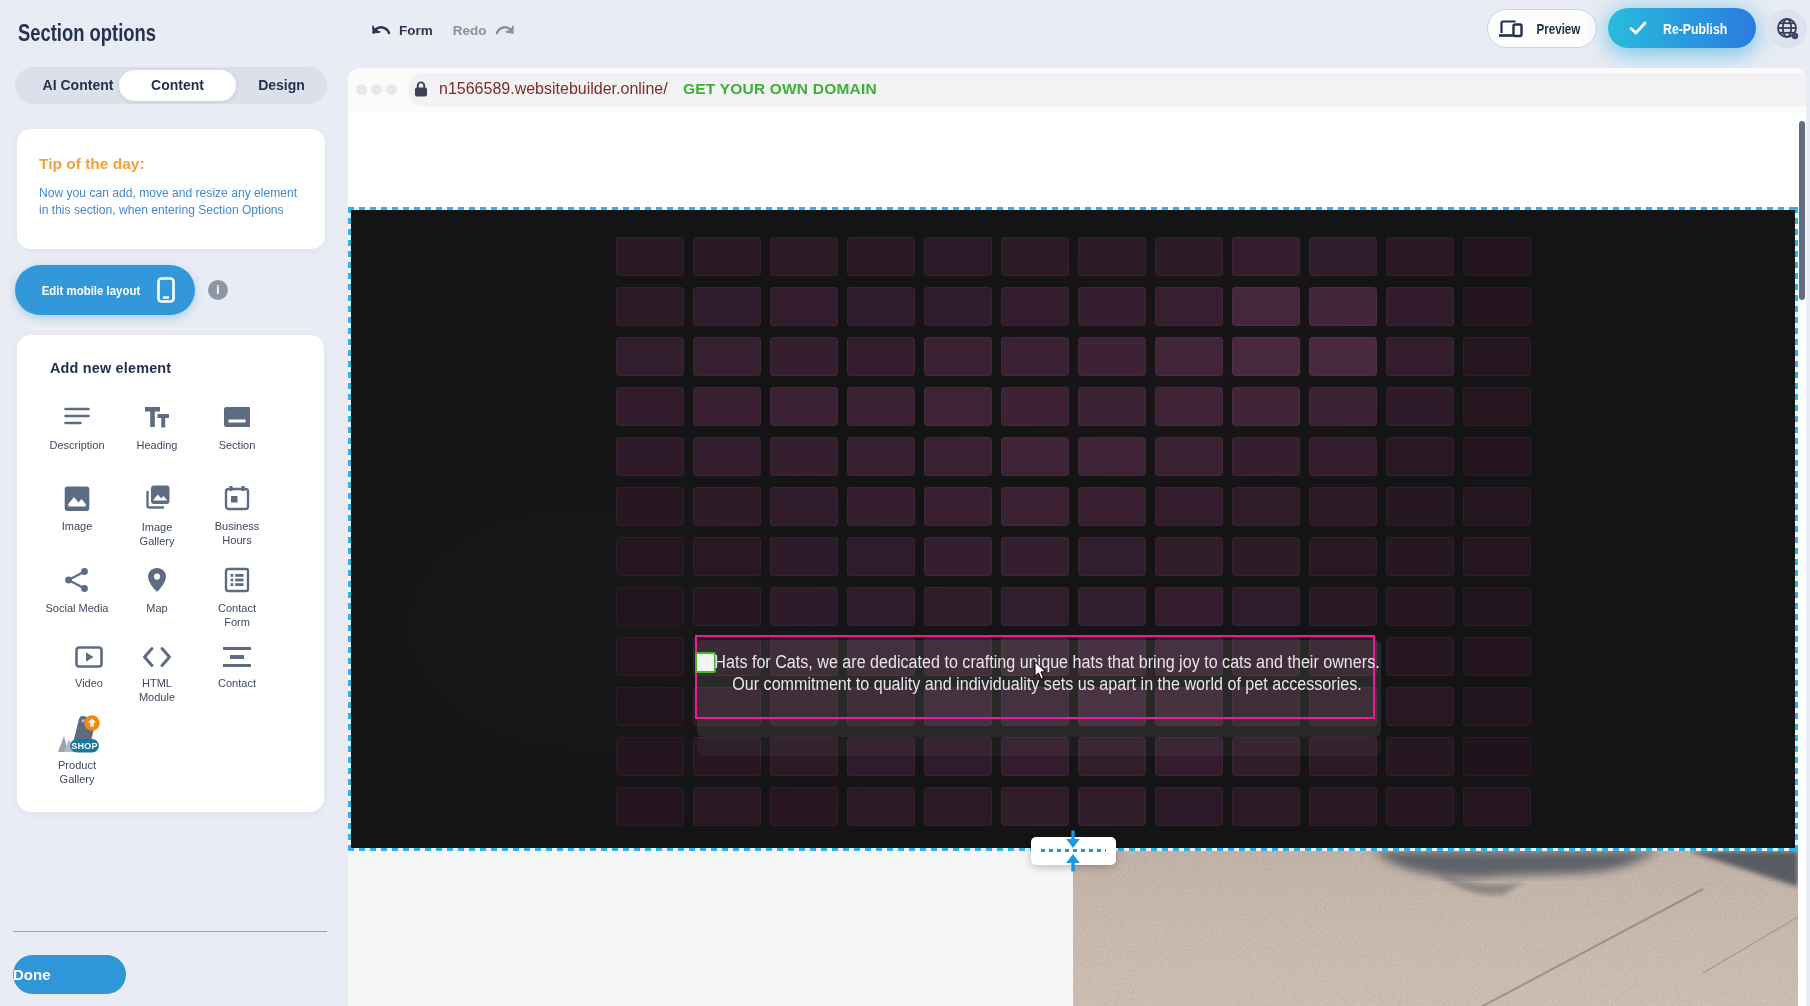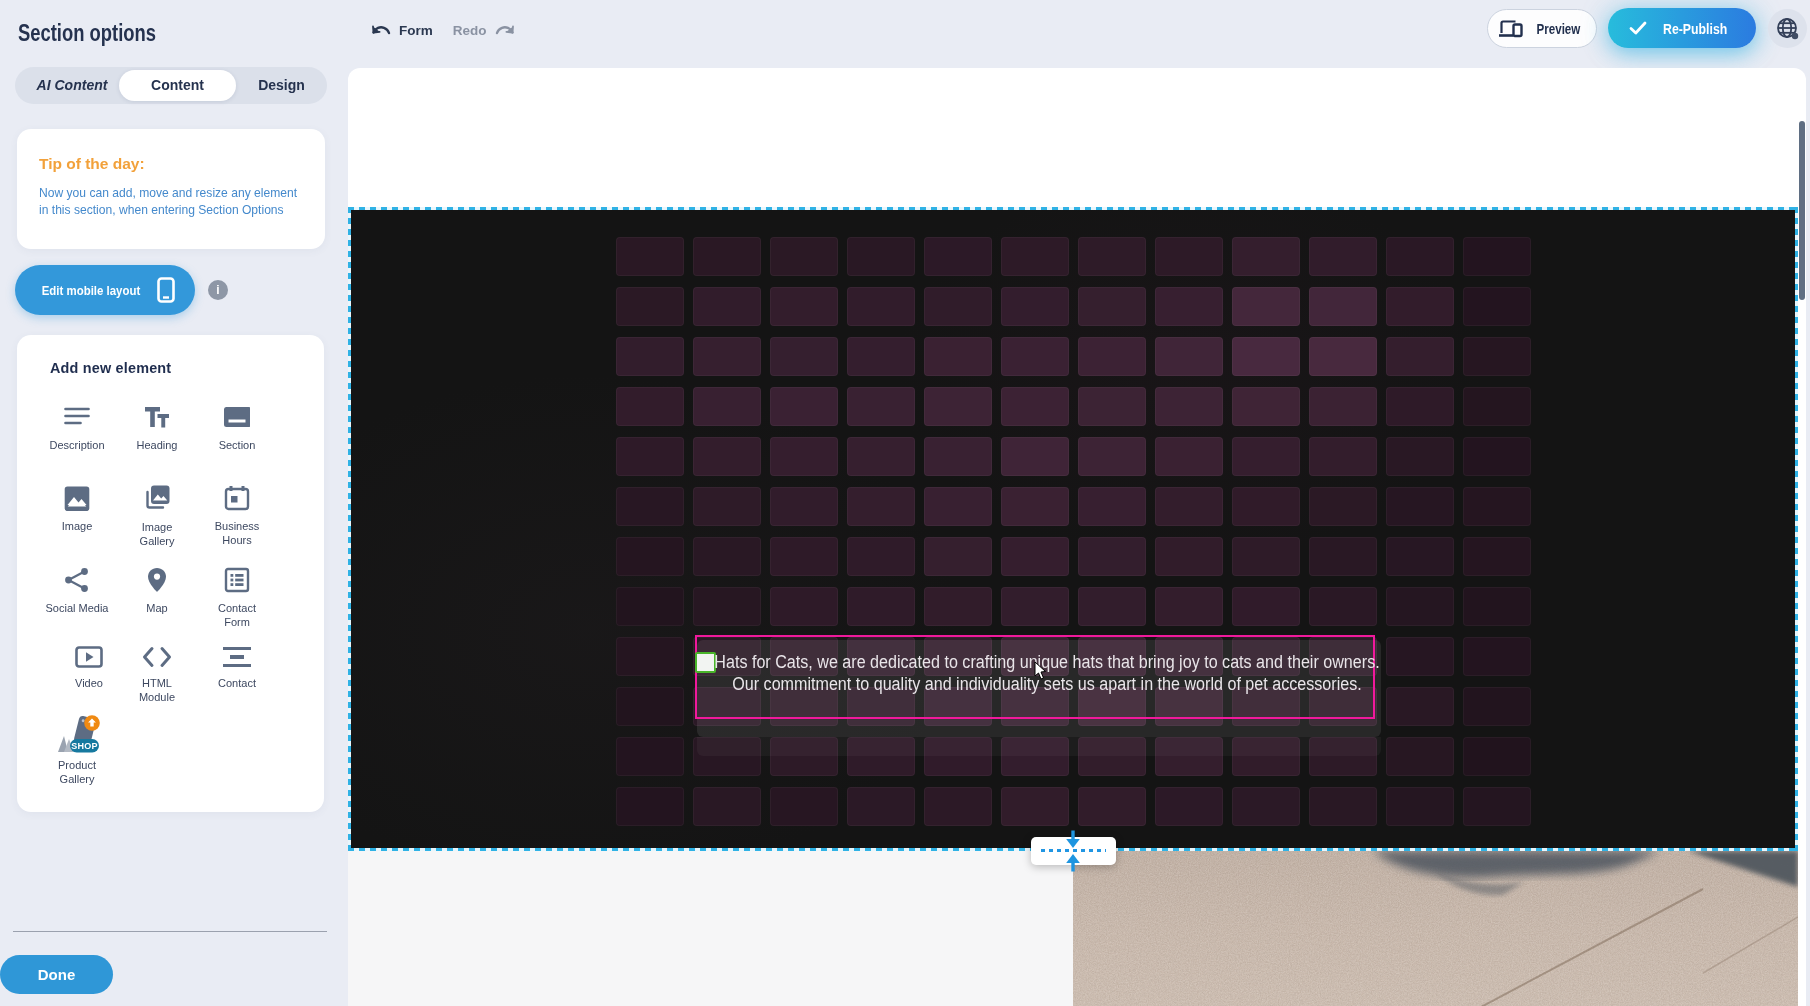--- a/index.html
+++ b/index.html
@@ -11,36 +11,36 @@
 .redo-t{font-size:13.5px;font-weight:bold;color:#8a92a2;margin-left:13px;}
 .btn-preview{position:absolute;left:1487px;top:9px;width:110px;height:39px;border-radius:20px;background:#fdfdfe;border:1.5px solid #ccd3df;display:flex;align-items:center;justify-content:center;gap:7px;}
 .btn-preview span{font-size:14.5px;font-weight:bold;color:#22304e;transform:scaleX(.8);}
 .btn-republish{position:absolute;left:1608px;top:8px;width:148px;height:40px;border-radius:21px;border:none;background:linear-gradient(90deg,#27bcdc,#2b7be0);display:flex;align-items:center;justify-content:center;gap:9px;box-shadow:0 6px 20px rgba(41,175,228,.50),0 0 30px rgba(41,175,228,.25);}
 .btn-republish span{font-size:15px;font-weight:bold;color:#fff;transform:scaleX(.82);}
 .globe{position:absolute;left:1768px;top:9px;width:39px;height:39px;border-radius:50%;background:#dde2ec;display:flex;align-items:center;justify-content:center;}
 
 .tabs{position:absolute;left:15px;top:67px;width:312px;height:37px;border-radius:19px;background:#dbe0ea;}
 .tabs .pill{position:absolute;left:104px;top:3px;width:117px;height:31px;border-radius:16px;background:#fff;box-shadow:0 1px 4px rgba(40,60,100,.12);}
 .tabs span{position:absolute;top:0;height:37px;line-height:37px;font-size:14px;font-weight:bold;color:#25324e;text-align:center;}
-.tab1{left:5px;width:104px;font-style:italic;}
+.tab1{left:11px;width:104px;}
 .tab2{left:104px;width:117px;}
 .tab3{left:221px;width:91px;}
 .tipcard{position:absolute;left:17px;top:129px;width:308px;height:120px;background:#fff;border-radius:14px;box-shadow:0 2px 8px rgba(60,80,120,.06);}
 .tipcard .tt{position:absolute;left:22px;top:26px;font-size:15.5px;font-weight:bold;color:#f2a13a;}
 .tipcard .tb{position:absolute;left:22px;top:56px;font-size:13px;line-height:16.5px;color:#4489cc;white-space:nowrap;transform:scaleX(.93);transform-origin:left top;}
 .editmob{position:absolute;left:15px;top:265px;width:180px;height:50px;border-radius:25px;background:#3398da;display:flex;align-items:center;justify-content:center;gap:10px;box-shadow:0 3px 10px rgba(51,152,218,.35);}
 .editmob span{font-size:13px;font-weight:bold;color:#fff;transform:scaleX(.88);}
 .info{position:absolute;left:208px;top:280px;width:20px;height:20px;border-radius:50%;background:#8e97a6;color:#fff;font-size:12px;font-weight:bold;text-align:center;line-height:20px;}
 .elcard{position:absolute;left:17px;top:335px;width:307px;height:477px;background:#fff;border-radius:14px;box-shadow:0 2px 8px rgba(60,80,120,.06);}
 .elcard .title{position:absolute;left:33px;top:24px;font-size:15.5px;font-weight:bold;color:#1f2d4e;letter-spacing:.2px;transform:scaleX(.93);transform-origin:left center;}
 .el{position:absolute;width:80px;text-align:center;}
 .el .ic{display:inline-block;}
 .el .lb{margin-top:5px;font-size:11px;line-height:13.5px;color:#3d4860;}
 .sepline{position:absolute;left:13px;top:931px;width:314px;height:1px;background:#9ba1ae;}
-.btn-done{position:absolute;left:0;top:955px;width:113px;height:39px;border-radius:20px;background:#2f97d7;display:flex;align-items:center;justify-content:center;}
+.btn-done{position:absolute;left:13px;top:955px;width:113px;height:39px;border-radius:20px;background:#2f97d7;display:flex;align-items:center;justify-content:flex-start;}
 .btn-done span{font-size:15px;font-weight:bold;color:#fff;}
 
 .canvas{position:absolute;left:348px;top:68px;width:1458px;height:938px;background:#fff;border-radius:12px 12px 0 0;overflow:hidden;}
 .chrome{position:absolute;left:0;top:0;width:1458px;height:44px;background:#fbfbfc;}
 .urlfield{position:absolute;left:60px;top:5px;width:1398px;height:33px;background:#f2f2f4;border-radius:16px 0 0 16px;}
 .dot{position:absolute;top:16px;width:11px;height:11px;border-radius:50%;background:#e9e9ec;}
 .urltext{position:absolute;left:91px;top:12px;font-size:16px;color:#7c2d26;}
 .domtext{position:absolute;left:335px;top:12px;font-size:15.5px;font-weight:bold;color:#3cb135;letter-spacing:.2px;}
 .siteheader{position:absolute;left:0;top:44px;width:1450px;height:97px;background:#e8402f;}
 .logo{position:absolute;left:29px;top:36px;font-size:19px;font-weight:bold;color:#fff;letter-spacing:.5px;transform:scaleX(.55) scaleY(1.08);transform-origin:left center;}
@@ -222,20 +222,32 @@
           <rect x="19" y="25" width="29" height="13.5" rx="6.75" fill="#16799f"></rect>
           <text x="33.5" y="35" font-size="9" font-weight="bold" fill="#fff" text-anchor="middle" font-family="Liberation Sans" letter-spacing="0.3">SHOP</text>
         </svg></div><div class="lb" style="margin-top:1px">Product<br>Gallery</div></div>
 </div>
 <div class="sepline"></div>
 <div class="btn-done">
     <span>Done</span>
   </div>
 
 <div class="canvas">
+ <div class="chrome">
+  <div class="urlfield"></div>
+  <div class="dot" style="left:8px"></div>
+      <div class="dot" style="left:23px"></div>
+      <div class="dot" style="left:38px"></div>
+  <div class="abs" style="left:66px;top:13px"><svg class="" width="14" height="16" viewBox="0 0 14 16">
+          <rect x="1" y="6.5" width="12" height="9" rx="1.8" fill="#3b4254"></rect>
+          <path d="M3.8 7 V4.6 a3.2 3.2 0 0 1 6.4 0 V7" fill="none" stroke="#3b4254" stroke-width="1.9"></path>
+        </svg></div>
+  <div class="urltext">n1566589.websitebuilder.online/</div>
+  <div class="domtext">GET YOUR OWN DOMAIN</div>
+ </div>
  <div class="hero">
 <div class="hc" style="left:268px;top:28px;background:#2a1824"></div>
 <div class="hc" style="left:345px;top:28px;background:#2a1824"></div>
 <div class="hc" style="left:422px;top:28px;background:#2b1925"></div>
 <div class="hc" style="left:499px;top:28px;background:#291824"></div>
 <div class="hc" style="left:576px;top:28px;background:#2c1927"></div>
 <div class="hc" style="left:653px;top:28px;background:#2d1a27"></div>
 <div class="hc" style="left:730px;top:28px;background:#2e1b28"></div>
 <div class="hc" style="left:807px;top:28px;background:#2d1a27"></div>
 <div class="hc" style="left:884px;top:28px;background:#341e2d"></div>

